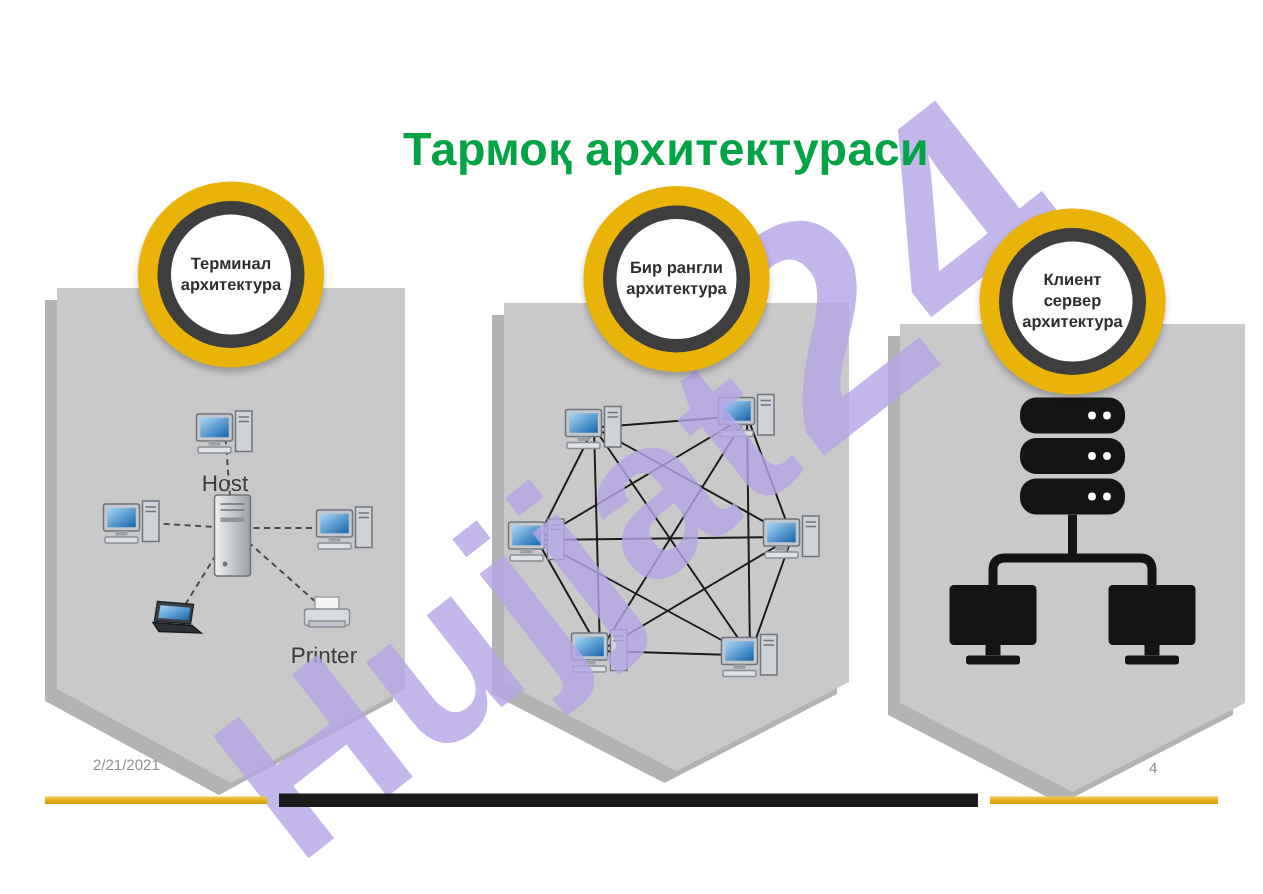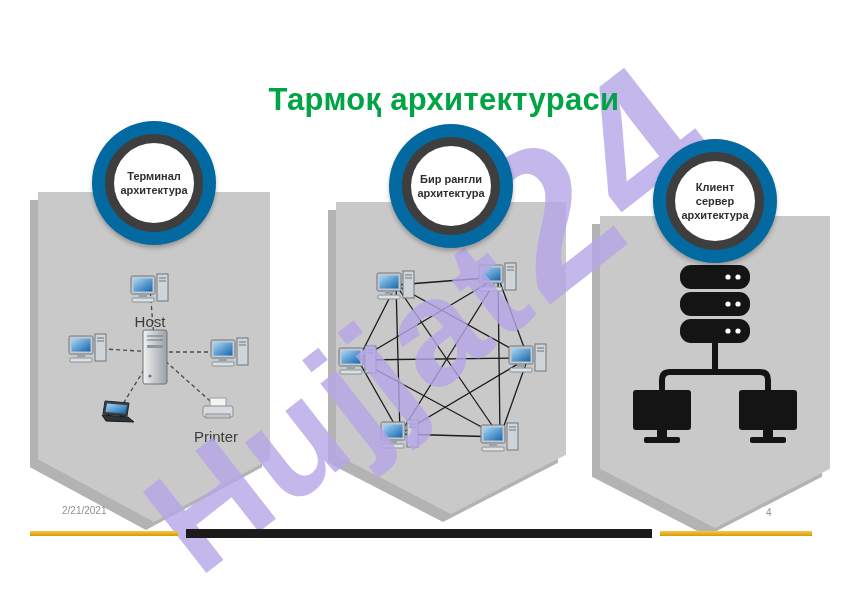--- a/index.html
+++ b/index.html
@@ -34,21 +34,21 @@
   .col1    { left:38px;  top:192px; width:232px; height:330px; }
   .col1-sh { left:30px;  top:200px; width:232px; height:330px; }
   .col2    { left:336px; top:202px; width:230px; height:312px; }
   .col2-sh { left:328px; top:210px; width:230px; height:312px; }
   .col3    { left:600px; top:216px; width:230px; height:312px; }
   .col3-sh { left:592px; top:224px; width:230px; height:312px; }
 
   
   .badge {
     position:absolute; width:124px; height:124px; border-radius:50%;
-    background:#0369a1; z-index:6; box-shadow:0 3px 4px rgba(0,0,0,.25);
+    background:#eab308; z-index:6; box-shadow:0 3px 4px rgba(0,0,0,.25);
   }
   .badge-dark { position:absolute; inset:13px; border-radius:50%; background:#3E3E3E; }
   .badge-core {
     position:absolute; inset:9px; border-radius:50%; background:#ffffff;
     display:flex; flex-direction:column; align-items:center; justify-content:center;
     text-align:center; font-weight:bold; font-size:11px; color:#2e2e2e; line-height:1.3;
   }
   .badge1 { left:92px;  top:121px; }
   .badge2 { left:389px; top:124px; }
   .badge3 { left:653px; top:139px; }

